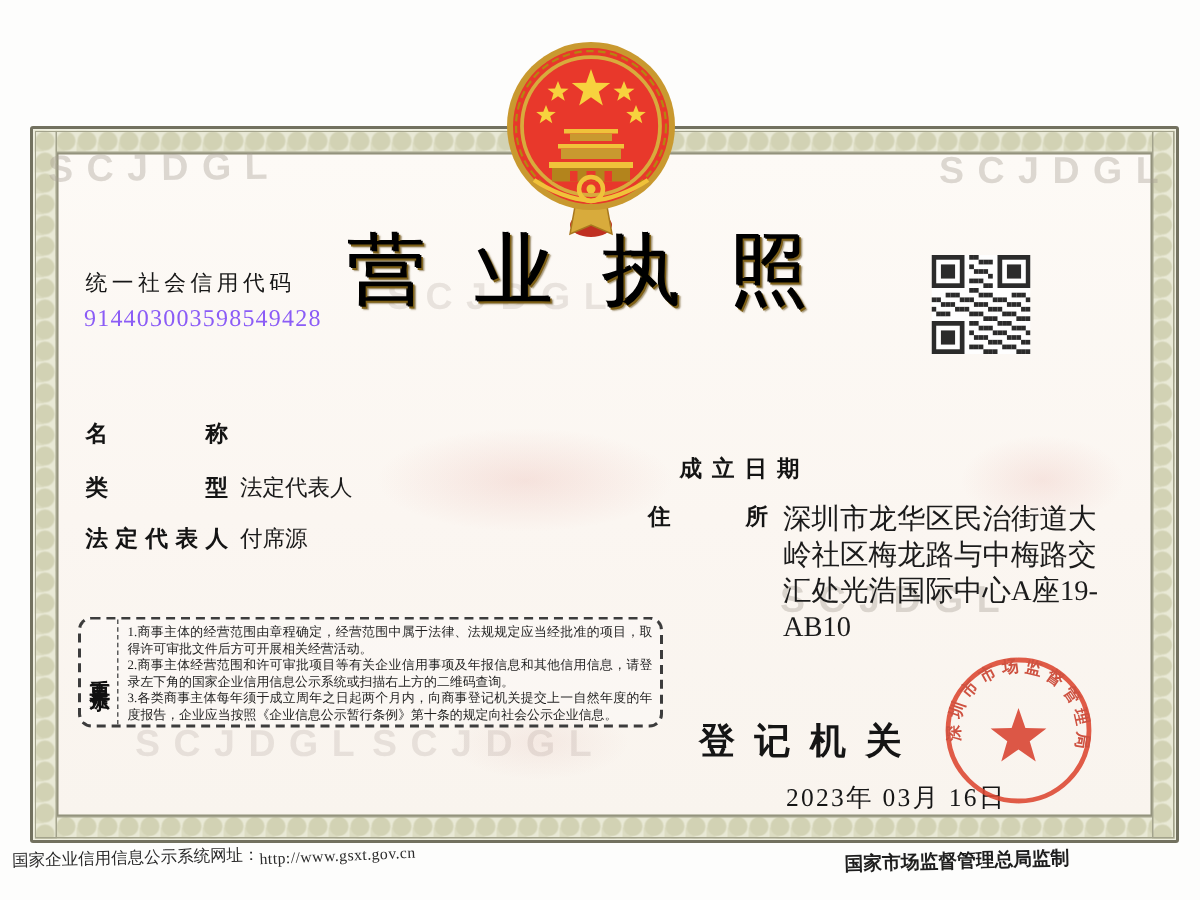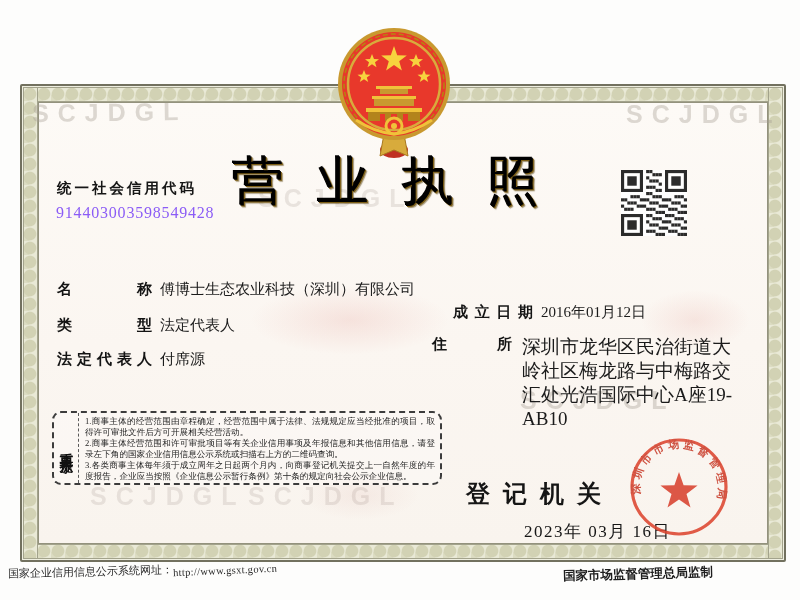--- a/index.html
+++ b/index.html
@@ -36,21 +36,21 @@
   .wm.dim{color:rgba(170,160,150,.24);}
   .smudge{position:absolute;pointer-events:none;border-radius:50%;}
   .smudge-1{left:250px;top:285px;width:200px;height:70px;
     background:radial-gradient(ellipse at center,rgba(216,120,110,.16),rgba(216,120,110,0) 70%);}
   .smudge-2{left:640px;top:290px;width:110px;height:60px;
     background:radial-gradient(ellipse at center,rgba(216,120,110,.14),rgba(216,120,110,0) 70%);}
   .smudge-3{left:300px;top:470px;width:120px;height:50px;
     background:radial-gradient(ellipse at center,rgba(200,130,120,.10),rgba(200,130,120,0) 70%);}
   
   .credit-label{
-    position:absolute;left:57px;top:179px;font-size:14.5px;font-weight:bold;
+    position:absolute;left:57px;top:179px;font-size:14.5px;font-weight:normal;
     letter-spacing:3px;color:#161616;
     font-family:"Liberation Sans","DejaVu Sans",sans-serif;
   }
   .credit-code{
     position:absolute;left:56px;top:204px;font-size:16px;letter-spacing:.8px;color:#8b5cf6;
   }
   .title{
     position:absolute;left:232px;top:153px;font-size:52px;line-height:1.1;
     font-weight:normal;letter-spacing:33px;white-space:nowrap;
     font-family:"Liberation Sans","DejaVu Sans",sans-serif;
@@ -282,33 +282,31 @@
       <rect x="60" y="33" width="3" height="3" fill="#1a1a1a"></rect>
       <rect x="60" y="39" width="3" height="3" fill="#1a1a1a"></rect>
       <rect x="60" y="48" width="3" height="3" fill="#1a1a1a"></rect>
       <rect x="60" y="54" width="3" height="3" fill="#1a1a1a"></rect>
       <rect x="60" y="60" width="3" height="3" fill="#1a1a1a"></rect>
     </svg>
 </div>
 
 <div class="row" id="row-name">
   <span class="lbl lbl-wide">名称</span>
-  <span class="val">傅博士生态农业科技（深圳）有限公司</span>
 </div>
 <div class="row" id="row-type">
   <span class="lbl lbl-wide">类型</span>
   <span class="val">法定代表人</span>
 </div>
 <div class="row" id="row-legal">
   <span class="lbl lbl-wide">法定代表人</span>
   <span class="val">付席源</span>
 </div>
 <div class="row" id="row-date">
   <span class="lbl lbl-mid">成立日期</span>
-  <span class="val">2016年01月12日</span>
 </div>
 <div class="row" id="row-addr">
   <span class="lbl lbl-mid">住所</span>
   <span class="val-wrap">深圳市龙华区民治街道大岭社区梅龙路与中梅路交汇处光浩国际中心A座19-AB10</span>
 </div>
 
 <div class="notice">
   <div class="notice-side">重要提示</div>
   <div class="notice-body">
     <p>1.商事主体的经营范围由章程确定，经营范围中属于法律、法规规定应当经批准的项目，取得许可审批文件后方可开展相关经营活动。</p>

